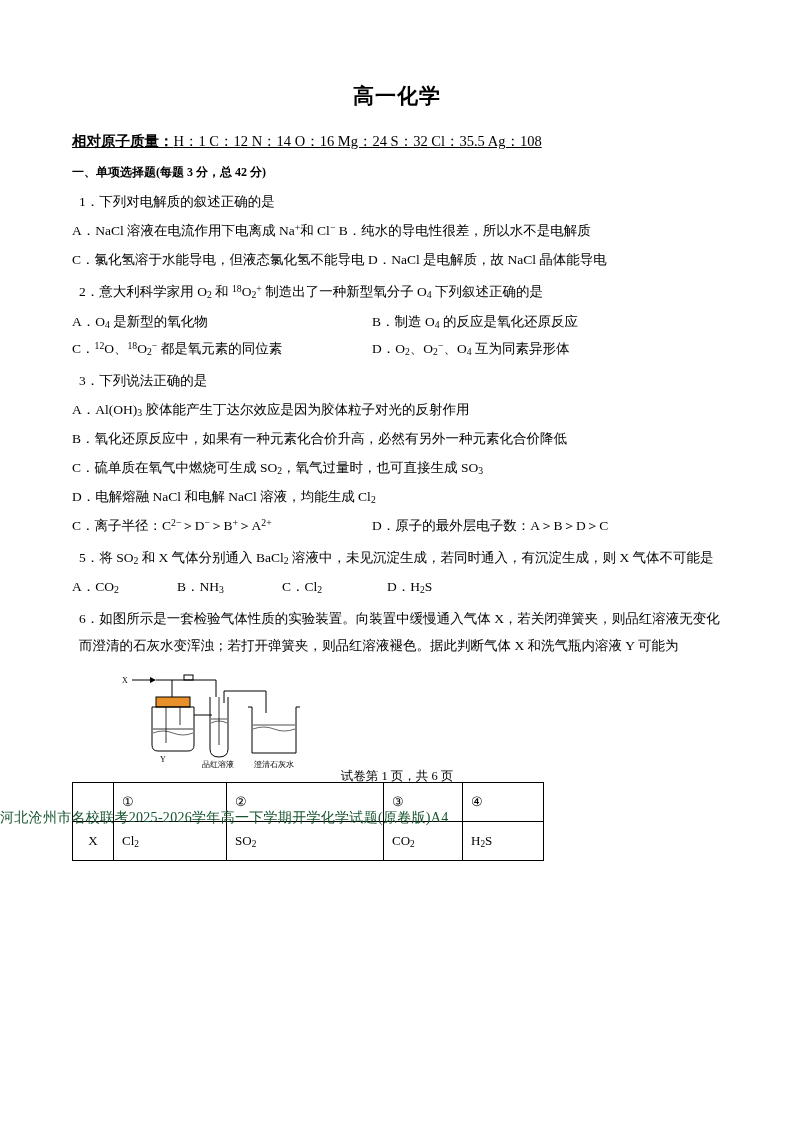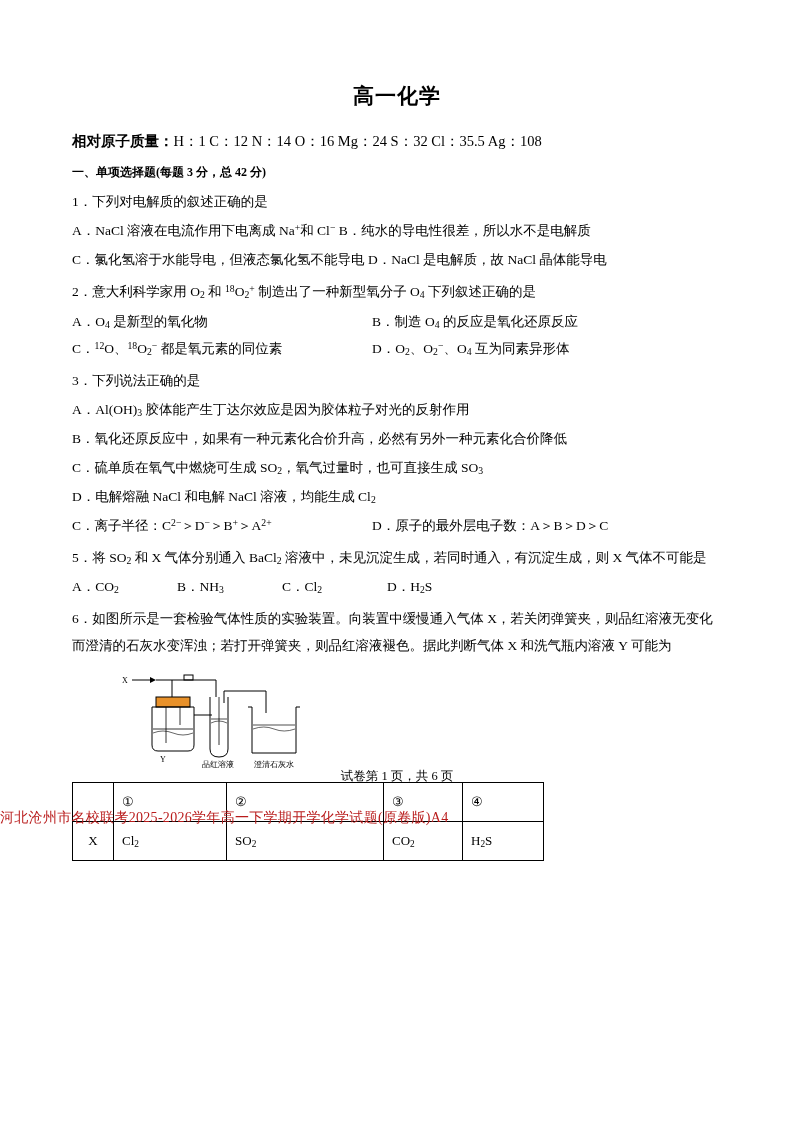--- a/index.html
+++ b/index.html
@@ -20,31 +20,32 @@
     text-align:center;
     font-size:21px;
     font-weight:bold;
     margin:22px 0 18px 0;
     letter-spacing:1px;
   }
   .atomic-line {
     font-size:14.5px;
     margin:0 0 10px 0;
     line-height:1.8;
+    text-decoration:underline;
   }
   .atomic-line b { font-weight:bold; }
   .section-head {
     font-size:12px;
     font-weight:bold;
     margin:10px 0 8px 0;
   }
   .q {
     font-size:13.5px;
     line-height:1.95;
-    margin:6px 0 2px 0;
+    margin:6px 0 2px 7px;
   }
   .opts {
     font-size:13.5px;
     line-height:2.0;
     margin:0;
   }
   .opt-row {
     display:block;
     margin:2px 0;
   }
@@ -82,21 +83,21 @@
   .footer-page {
     position:absolute;
     bottom:48px; left:0; right:0;
     text-align:center;
     font-size:12.5px;
   }
   .footer-src {
     position:absolute;
     bottom:6px; left:0;
     font-size:14px;
-    color:#b91c1c;
+    color:#14532d;
     letter-spacing:0.3px;
   }
   .apparatus { display:block; }
   .cap { font-size:8px; }
 </style>
 </head>
 <body>
 
 <div class="page">
 

